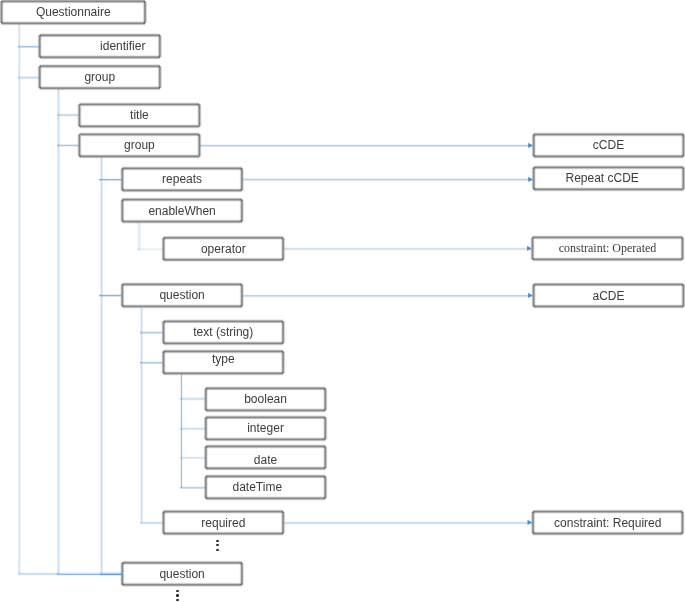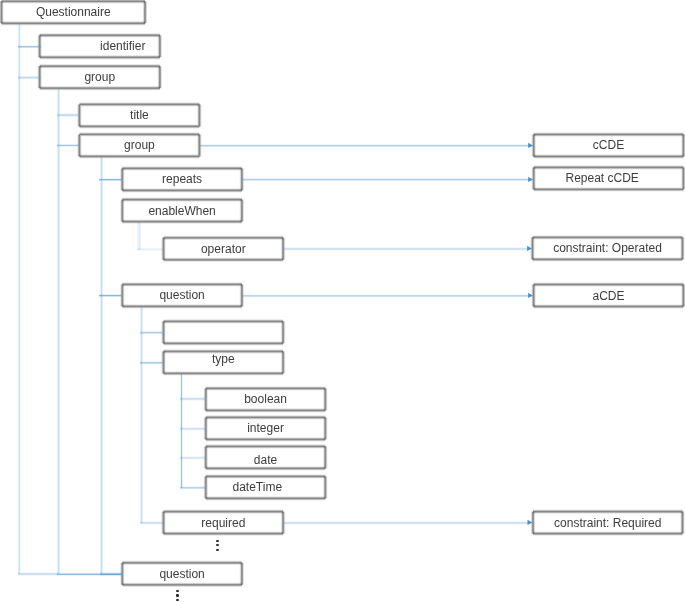--- a/index.html
+++ b/index.html
@@ -1250,20 +1250,23 @@
     </div>
     <div class="node" style="left: 122.3px; top: 199.6px; width: 119.6px; height: 22px; line-height: 22px; text-align: right;">
       <span>enableWhen</span>
     </div>
     <div class="node" style="left: 163.5px; top: 237.8px; width: 119.6px; height: 22px; line-height: 22px;">
       <span>operator</span>
     </div>
     <div class="node" style="left: 122.3px; top: 284.4px; width: 119.6px; height: 22px; line-height: 22px;">
       <span>question</span>
     </div>
+    <div class="node" style="left: 163.5px; top: 321.4px; width: 119.6px; height: 22px; line-height: 22px;">
+      <span>text (string)</span>
+    </div>
     <div class="node" style="left: 163.5px; top: 351.4px; width: 119.6px; height: 16px; line-height: 22px;">
       <span>type</span>
     </div>
     <div class="node" style="left: 205.8px; top: 388.4px; width: 119.5px; height: 22px; line-height: 22px;">
       <span>boolean</span>
     </div>
     <div class="node" style="left: 205.8px; top: 417.4px; width: 119.5px; height: 22px; line-height: 22px;">
       <span>integer</span>
     </div>
     <div class="node" style="left: 205.8px; top: 446.4px; width: 119.5px; height: 28px; line-height: 22px;">
@@ -1277,21 +1280,21 @@
     </div>
     <div class="node" style="left: 122.3px; top: 562.8px; width: 119.6px; height: 22px; line-height: 22px;">
       <span>question</span>
     </div>
     <div class="node" style="left: 533.7px; top: 134.45px; width: 149.7px; height: 22px; line-height: 22px;">
       <span>cCDE</span>
     </div>
     <div class="node" style="left: 533.7px; top: 167.4px; width: 137px; height: 22px; line-height: 22px;">
       <span>Repeat cCDE</span>
     </div>
-    <div class="node" style="left: 532.5px; top: 237.4px; width: 150px; height: 22px; line-height: 22px;">
+    <div class="node" style="left: 532.5px; top: 237.4px; width: 150px; height: 22px; line-height: 22px; font-family: Liberation Serif, serif;">
       <span>constraint: Operated</span>
     </div>
     <div class="node" style="left: 533.6px; top: 284.5px; width: 149.8px; height: 22px; line-height: 22px;">
       <span>aCDE</span>
     </div>
     <div class="node" style="left: 533px; top: 511.6px; width: 149.5px; height: 22px; line-height: 22px;">
       <span>constraint: Required</span>
     </div>
     <div class="ellipsis" style="left: 216.4px; top: 539.9px; width: 3px; height: 10.9px;">
       <i style="top:0"></i>

